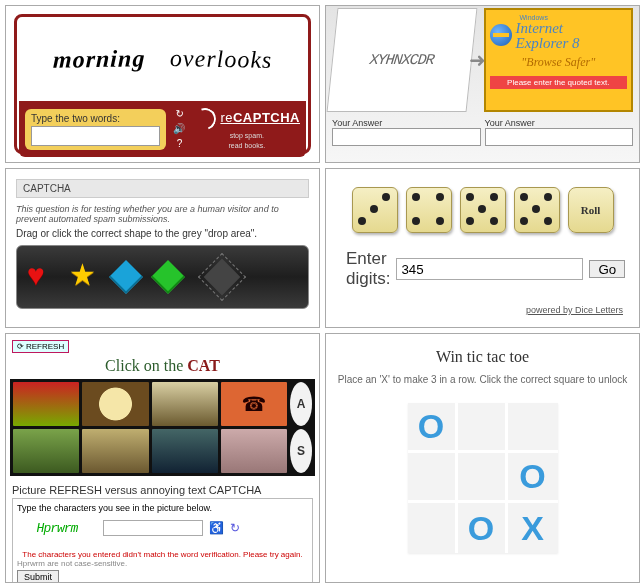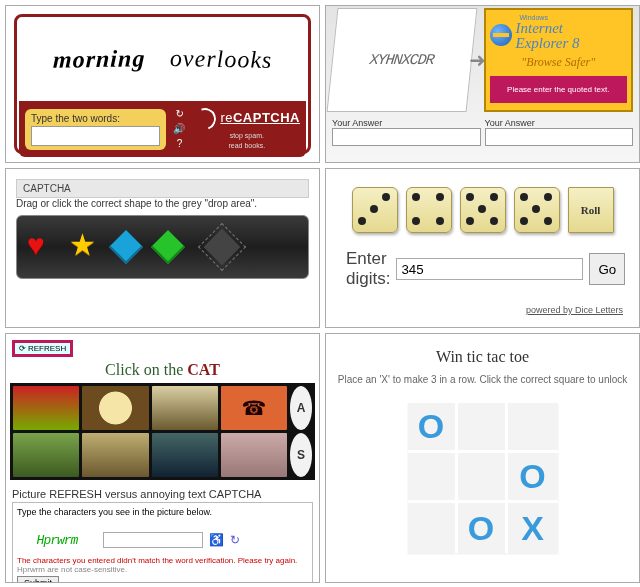--- a/index.html
+++ b/index.html
@@ -28,21 +28,21 @@
   
   .p2 { height: 158px; background: linear-gradient(#e4e4e4,#f6f6f6); }
   .p2-top { font-size: 9px; text-align: center; padding: 2px 0; color: #222; }
   .p2-row { display: flex; gap: 4px; padding: 2px 6px; align-items: stretch; height: 108px; }
   .p2-capt { flex: 1; border: 1px solid #bbb; background: #fff; display: flex; align-items: center; justify-content: center; font-family: 'Courier New', monospace; font-style: italic; font-size: 15px; letter-spacing: -1px; color:#666; transform: skew(-6deg); }
   .p2-arrow { width: 20px; align-self: center; color:#888; font-size:20px; text-align:center; margin: 0 -8px; z-index:2; position:relative;}
   .p2-ad { flex: 1; border: 2px solid #b38600; background: #ffc425; font-size: 9px; padding: 4px; text-align: center; position:relative; }
   .p2-ad .win { font-size: 7px; color: #4a84c4; text-align:left; padding-left:30px;}
   .p2-ad .ie { font-family: Georgia, serif; color: #4a84c4; font-size: 15px; line-height: 1; font-style: italic; text-align:left; padding-left:26px;}
   .p2-ad .bs { font-family: Georgia, serif; color: #b36b00; font-style: italic; font-size: 12px; margin-top: 4px; }
-  .p2-ad .bar { background: #be185d; color: #fff; font-size: 8px; padding: 9px; margin-top: 6px; }
+  .p2-ad .bar { background: #ef4444; color: #fff; font-size: 8px; padding: 2px; margin-top: 6px; }
   .p2-elogo { position:absolute; left:4px; top:14px; width:22px; height:22px; background:radial-gradient(circle at 35% 35%, #6fb6ff, #1a5fb4); border-radius:50%; }
   .p2-elogo::after{content:""; position:absolute; left:3px; top:9px; width:16px; height:4px; background:#ffc425;}
   .p2-ans { display: flex; gap: 4px; padding: 2px 6px; }
   .p2-ans > div { flex: 1; }
   .p2-ans label { font-size: 9px; color: #333; }
   .p2-ans input { width: 100%; height: 18px; border: 1px solid #999; }
 
   
   .p3 { height: 160px; padding: 10px; }
   .p3-title { background: #e8e8e8; border: 1px solid #ccc; padding: 3px 6px; font-size: 10px; color:#444; }
@@ -55,51 +55,51 @@
   .diam { width:24px; height:24px; background:#1aa3d9; transform: rotate(45deg); margin:3px; box-shadow: inset -2px -2px 0 #0b6e93;}
   .diam.g { background:#26c32b; box-shadow: inset -2px -2px 0 #128815;}
   .drop { width:34px; height:34px; transform: rotate(45deg); border:1px dashed #777; margin-left: 10px; position:relative;}
   .drop::after{content:""; position:absolute; inset:3px; background:#444;}
 
   
   .p4 { height: 160px; padding: 10px; }
   .p4-dice { display: flex; gap: 8px; justify-content: center; align-items: center; margin: 8px 0 16px; }
   .die { width: 46px; height: 46px; background: linear-gradient(#f5efc4,#e5d98f); border: 1px solid #a89850; border-radius: 6px; display: grid; grid-template: repeat(3,1fr)/repeat(3,1fr); padding: 5px; gap: 2px; box-shadow: 1px 2px 3px rgba(0,0,0,.3);}
   .pip { width: 8px; height: 8px; background: #222; border-radius: 50%; }
-  .roll { width: 46px; height: 46px; background: linear-gradient(#f5efc4,#e5d98f); border: 1px solid #a89850; border-radius: 1px; display:flex; align-items:center; justify-content:center; font-family: 'Comic Sans MS', cursive; font-weight:bold; color:#333; box-shadow: 1px 2px 3px rgba(0,0,0,.3);}
+  .roll { width: 46px; height: 46px; background: linear-gradient(#f5efc4,#e5d98f); border: 1px solid #a89850; border-radius: 8px; display:flex; align-items:center; justify-content:center; font-family: 'Comic Sans MS', cursive; font-weight:bold; color:#333; box-shadow: 1px 2px 3px rgba(0,0,0,.3);}
   .p4-inrow { display:flex; align-items:center; gap:6px; margin: 0 10px;}
   .p4-inrow label { font-size: 17px; color:#444;}
   .p4-inrow input { flex:1; height:22px; border:1px solid #aaa; padding:0 4px;}
-  .p4-inrow button { height:32px; padding: 0 8px; border:1px solid #999; background:#eee; }
+  .p4-inrow button { height:18px; padding: 0 8px; border:1px solid #999; background:#eee; }
   .p4-foot { text-align:right; font-size:9px; color:#555; text-decoration:underline; margin: 16px 6px 0 0;}
 
   
   .p5 { height: 250px; padding: 4px; }
-  .p5-ref { display:inline-block; border:3px solid #be185d; background:#dff; font-size:8px; padding:1px 4px; margin: 2px; text-align: right;}
+  .p5-ref { display:inline-block; border:1px solid #be185d; background:#dff; font-size:8px; padding:1px 4px; margin: 2px; text-align: right;}
   .p5-title { text-align:center; font-family: Georgia, serif; font-size: 16px; margin: 2px 0 4px; color:#2c5c2c;}
   .p5-title b { color:#8a1a1a; font-weight:bold; }
   .p5-grid { background:#111; padding:3px; display:grid; grid-template-columns: repeat(4, 1fr) 22px; grid-auto-rows: 44px; gap:3px; }
   .cell { background:#777; border-radius:1px; overflow:hidden; display:flex; align-items:center; justify-content:center; font-size:20px;}
   .cell.rose{background:linear-gradient(#c22,#7a0);}
   .cell.clock{background:radial-gradient(circle,#f5e6a8 40%,#6b4b1f 42%);}
   .cell.hall{background:linear-gradient(#d9cfa3,#6b5a2f);}
   .cell.phone{background:#d63; color:#200;}
   .cell.leaves{background:linear-gradient(#7aa34a,#3c5a20);}
   .cell.cat{background:linear-gradient(#bfae70,#6b5830);}
   .cell.tree{background:linear-gradient(#466,#123);}
   .cell.rope{background:linear-gradient(#caa,#977);}
   .letter { background:#f2f2f2; color:#333; border-radius:50%/50%; text-align:center; font-size:12px; font-weight:bold; display:flex; align-items:center; justify-content:center;}
   .p5-sub { font-size: 11px; color:#333; margin: 8px 2px 2px; }
   .p5-box { border:1px solid #bbb; margin: 2px; padding: 4px; font-size:9px; }
-  .p5-box .t { margin-bottom:13px;}
+  .p5-box .t { margin-bottom:5px;}
   .p5-box .row { display:flex; align-items:center; gap:6px;}
   .p5-box .cimg { width:80px; height:20px; display:flex; align-items:center; justify-content:center; font-family:'Courier New'; color:#0a0; font-style:italic; letter-spacing:-1px; font-size:13px;}
   .p5-box input { flex:0 0 100px; width:100px; height:16px; border:1px solid #aaa;}
   .p5-box .ic { color:#55d; font-size:12px;}
-  .p5-err { color:#c00; font-size:8px; margin-top:6px;}
+  .p5-err { color:#c00; font-size:8px; margin-top:12px;text-align:center;}
   .p5-note { color:#888; font-size:8px;}
   .p5-btn { border:1px solid #888; background:#eee; padding:1px 6px; font-size:9px; margin-top:2px;}
 
   
   .p6 { height: 250px; text-align:center; padding: 14px 10px; }
   .p6 h2 { font-family: Georgia, serif; font-weight: normal; font-size: 16px; color:#333; }
   .p6 p { font-size: 10px; color:#666; margin: 8px 0 18px; }
   .ttt { width: 150px; height:150px; margin: 0 auto; background:#f3f3f3; display:grid; grid-template:repeat(3,1fr)/repeat(3,1fr); box-shadow: 0 1px 2px rgba(0,0,0,.08);}
   .sq { border-bottom:3px solid #fff; border-right:3px solid #fff; display:flex; align-items:center; justify-content:center;}
   .sq:nth-child(3n){border-right:none;}
@@ -159,20 +159,21 @@
       </div>
       <div>
         <label>Your Answer</label>
         <input type="text" style="">
       </div>
     </div>
   </div>
 
   <div class="panel p3">
     <div class="p3-title">CAPTCHA</div>
+    <div class="p3-q">This question is for testing whether you are a human visitor and to prevent automated spam submissions.</div>
     <div class="p3-instr">Drag or click the correct shape to the grey "drop area".</div>
     <div class="p3-shapes">
       <div class="shape heart">♥</div>
       <div class="shape star">★</div>
       <div class="shape">
           <div class="diam"></div>
         </div>
       <div class="shape">
           <div class="diam g"></div>
         </div>

